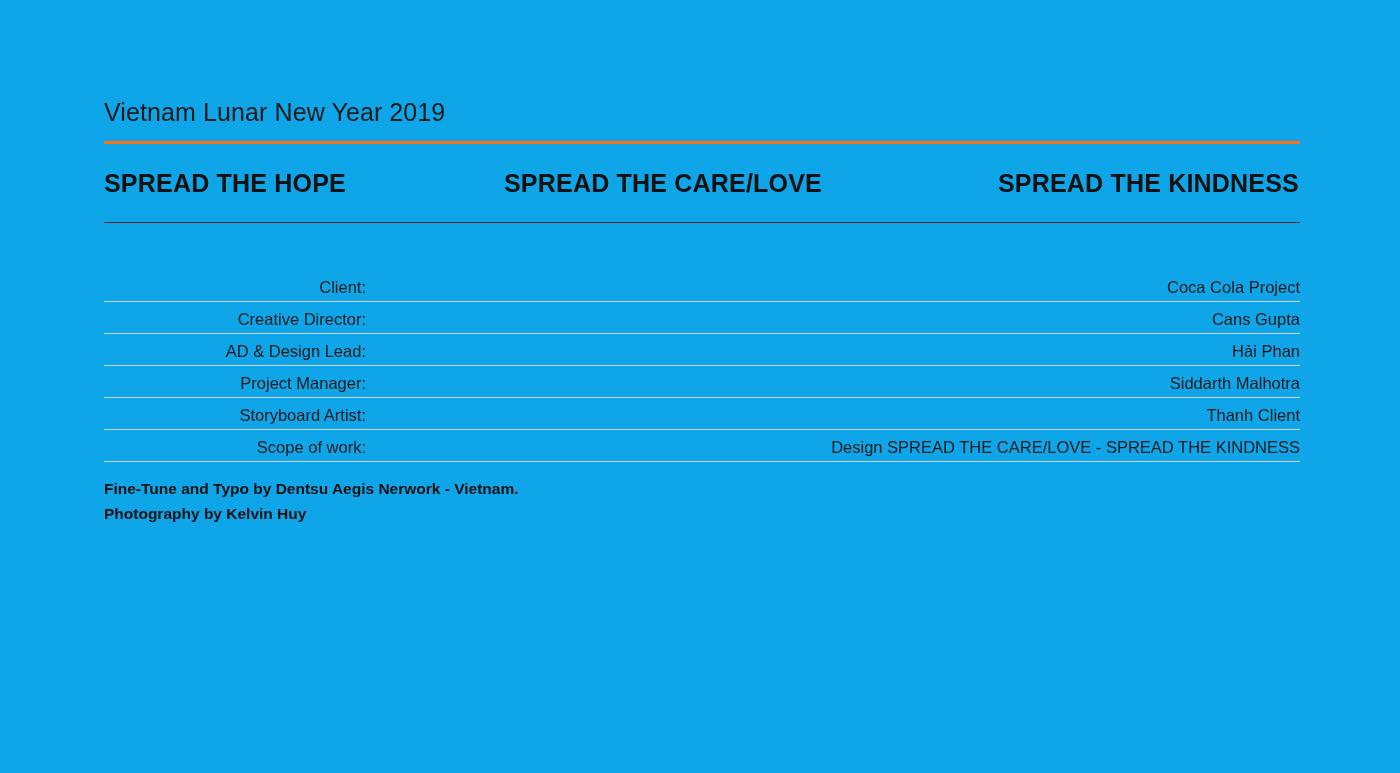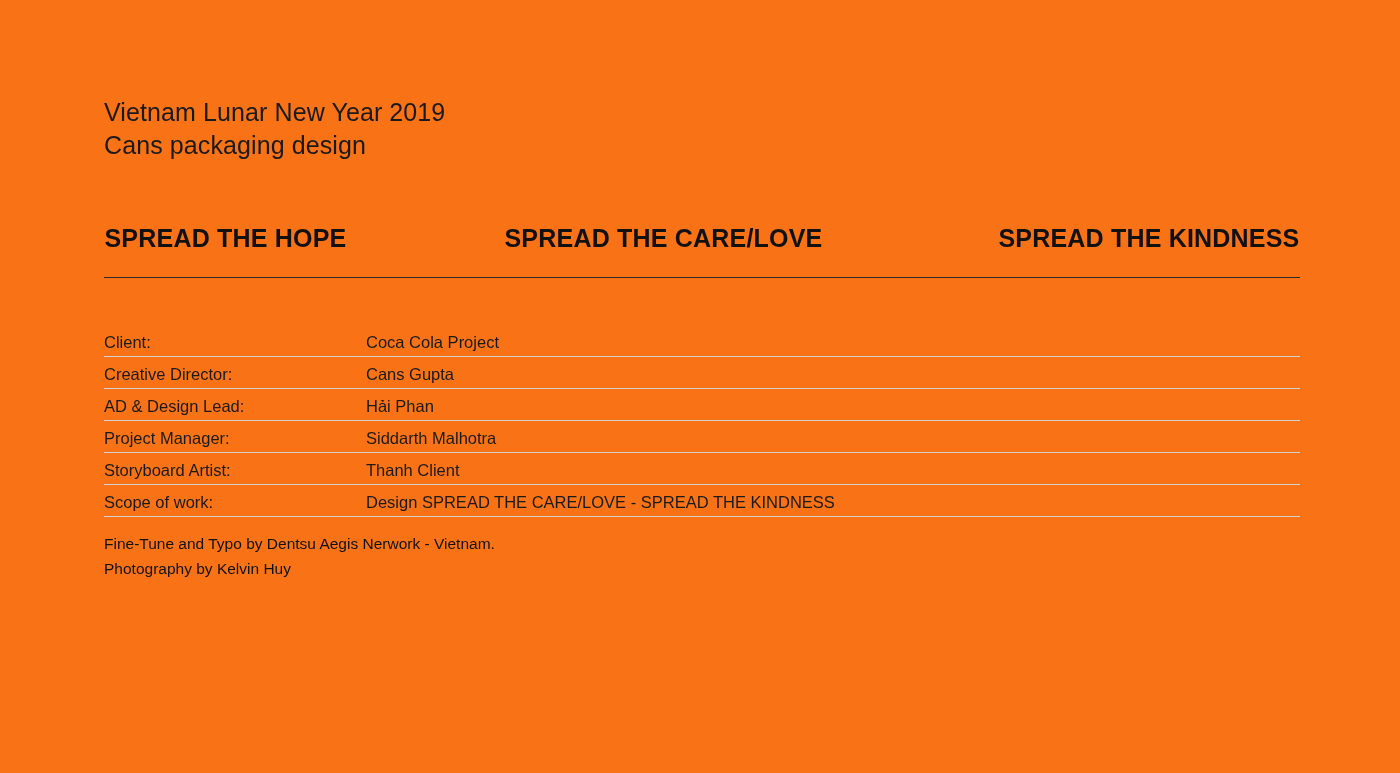--- a/index.html
+++ b/index.html
@@ -11,21 +11,21 @@
     width: 1400px;
     height: 773px;
     font-family: "Liberation Sans", sans-serif;
     color: #1a1a1a;
     overflow: hidden;
   }
   .page {
     position: relative;
     width: 1400px;
     height: 773px;
-    background: #f97316;
+    background: #0ea5e9;
   }
   .content {
     position: absolute;
     left: 104px;
     top: 96px;
     width: 1196px;
   }
 
   
   .eyebrow {
@@ -41,79 +41,77 @@
     margin-top: 46px;
     font-size: 42px;
     line-height: 48px;
     font-weight: 700;
     letter-spacing: 0.2px;
     color: #111111;
   }
 
   
   .pillars {
-    margin-top: 36px;
-    border-top: 1px solid #f97316;
+    margin-top: 12px;
+    border-top: 3px solid #f97316;
     border-bottom: 1px solid #2a2a2a;
     height: 78px;
     display: flex;
     align-items: center;
-    justify-content: center;
   }
   .pillar {
     font-size: 25px;
     font-weight: 700;
     letter-spacing: 0.2px;
     color: #111111;
     white-space: nowrap;
   }
   .pillar.p1 { width: 400px; }
   .pillar.p2 { width: 455px; }
   .pillar.p3 { width: 340px; text-align: right; }
 
   
   .credits {
     margin-top: 46px;
     width: 1196px;
     border-collapse: collapse;
     table-layout: fixed;
   }
-  .credits tr { height: 32px; }
+  .credits tr { height: 32px; text-align: right; }
   .credits td {
     border-bottom: 1px solid #d2d2d2;
     font-size: 16.5px;
     line-height: 20px;
     font-weight: 400;
     color: #1a1a1a;
     padding: 0 0 4px 0;
     vertical-align: bottom;
   }
   .credits td.label { width: 262px; }
   .credits tr:last-child td { border-bottom: 1px solid #d2d2d2; }
 
   
   .footnotes {
     margin-top: 14px;
   }
   .footnotes div {
     font-size: 15.5px;
     line-height: 25px;
-    font-weight: 400;
+    font-weight: 700;
     color: #111111;
   }
 </style>
 </head>
 <body>
 
 <div class="page">
   <div class="content">
 
     <div class="eyebrow">
       <div>Vietnam Lunar New Year 2019</div>
-      <div>Cans packaging design</div>
     </div>
 
 
     <div class="pillars">
       <div class="pillar p1">SPREAD THE HOPE</div>
       <div class="pillar p2">SPREAD THE CARE/LOVE</div>
       <div class="pillar p3">SPREAD THE KINDNESS</div>
     </div>
 
     <table class="credits">

